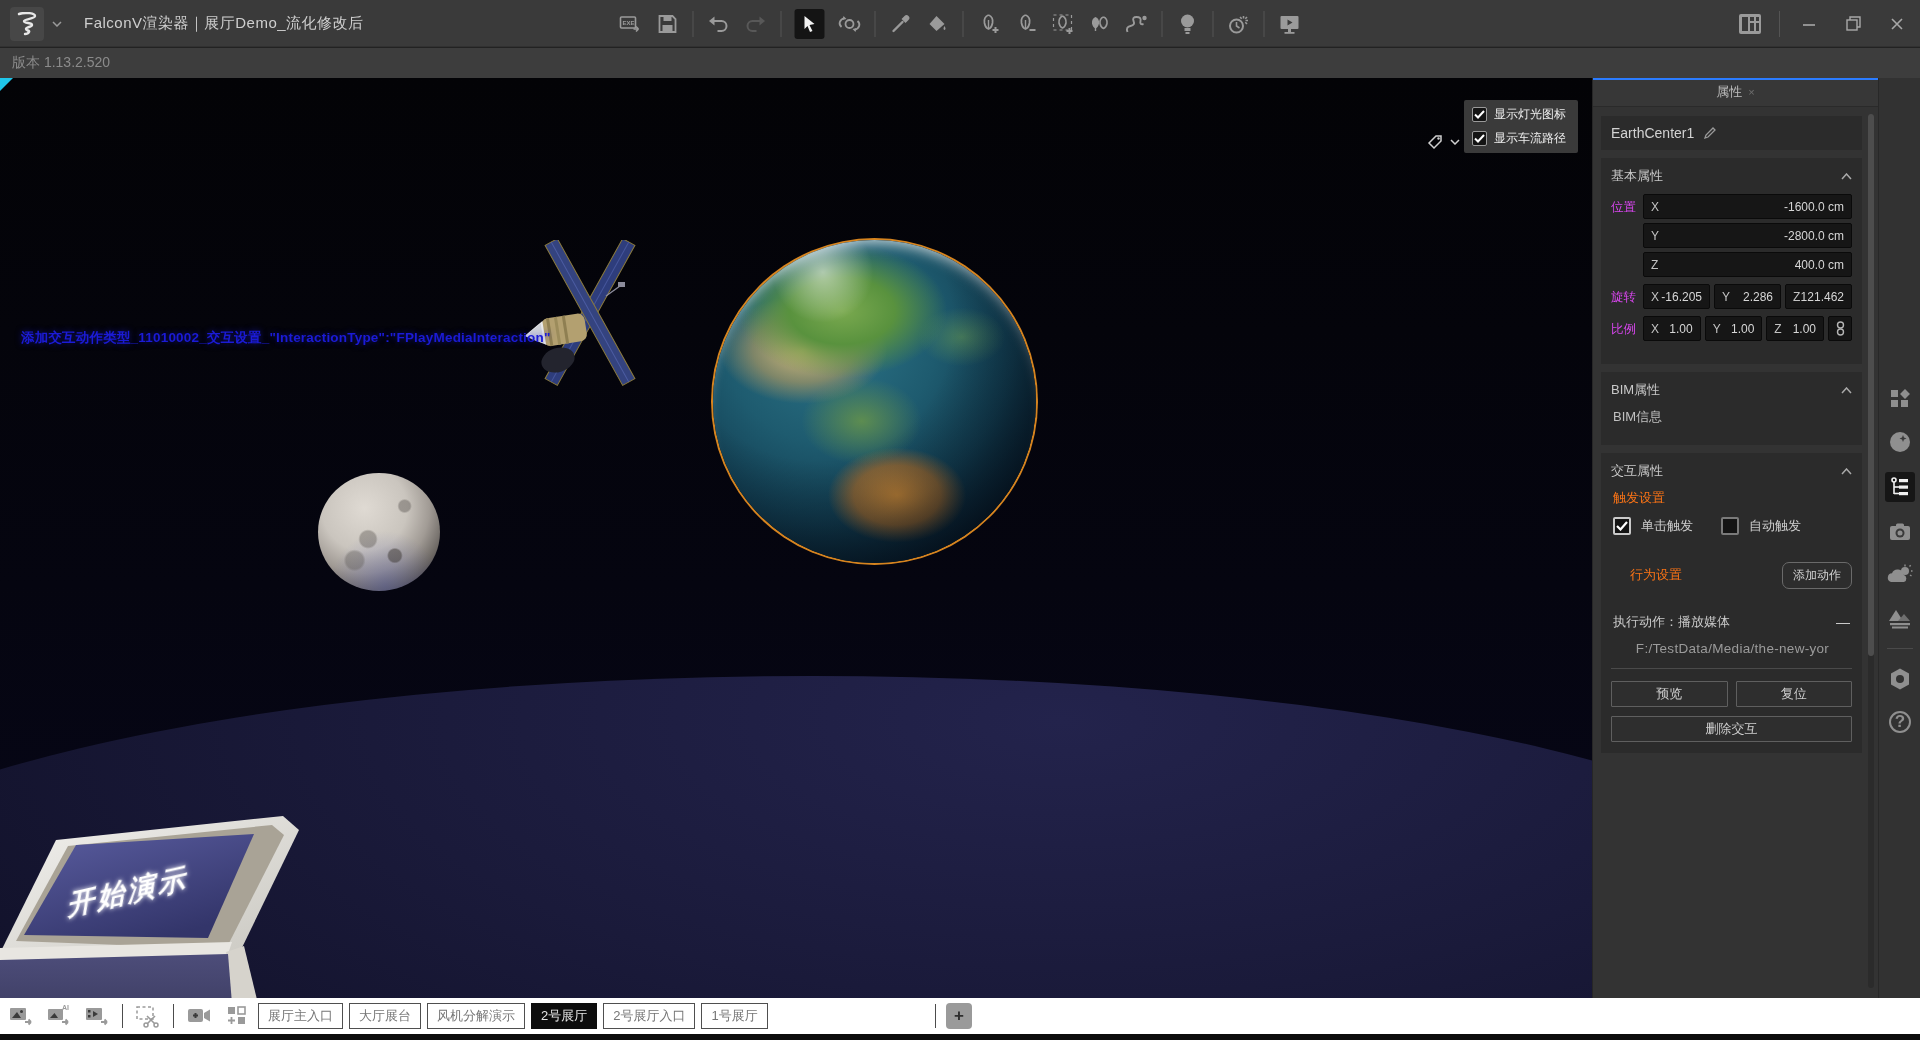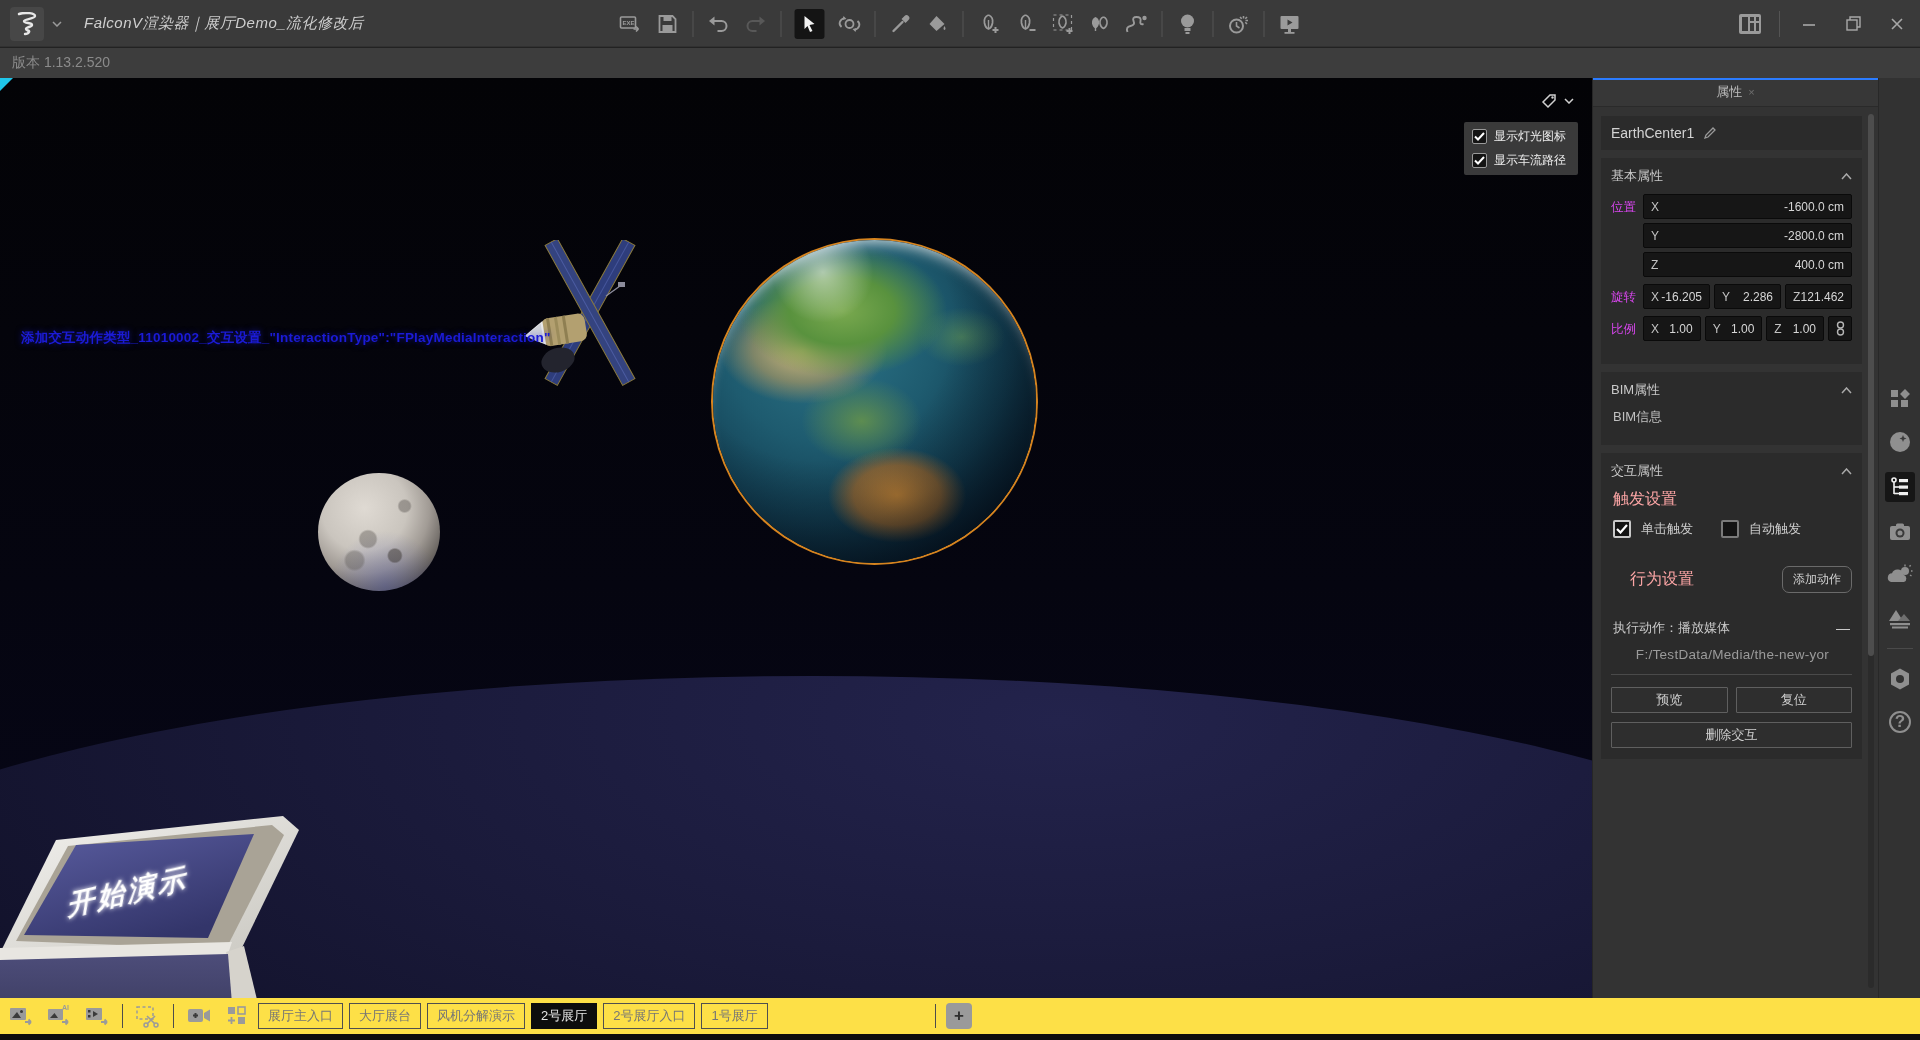--- a/index.html
+++ b/index.html
@@ -7,21 +7,21 @@
     font-family:"Liberation Sans","DejaVu Sans",sans-serif; }
   .app { position:relative; width:1920px; height:1040px; }
 
   
   .titlebar { position:absolute; left:0; top:0; width:1920px; height:47px;
     background:#3a3a3a; border-bottom:1px solid #313131; }
   .tb-left { position:absolute; left:10px; top:0; height:47px; display:flex; align-items:center; gap:8px; }
   .logo-box { width:34px; height:34px; background:#474747; border-radius:4px;
     display:flex; align-items:center; justify-content:center; }
   .chev { width:10px; height:6px; }
-  .tb-title { color:#cfcfcf; font-size:15px; margin-left:14px; letter-spacing:.5px;font-style:italic; }
+  .tb-title { color:#cfcfcf; font-size:15px; margin-left:14px; letter-spacing:.5px; }
   .tb-center { position:absolute; left:50%; top:0; transform:translateX(-50%); height:47px;
     display:flex; align-items:center; gap:13px; }
   .tico { width:24px; height:24px; display:flex; align-items:center; justify-content:center; }
   .tico svg { display:block; }
   .tdiv { width:1px; height:26px; background:#545454; }
   .tool-active { width:30px; height:30px; background:#141414; border-radius:3px;
     display:flex; align-items:center; justify-content:center; }
   .tb-right { position:absolute; right:8px; top:0; height:47px; display:flex; align-items:center; gap:14px; }
   .wbtn { width:30px; height:30px; display:flex; align-items:center; justify-content:center; }
 
@@ -67,21 +67,21 @@
       radial-gradient(circle at 36% 30%, #2d7588 0%, #1e5b6f 35%, #134054 58%, #0a2638 78%, #061a2a 100%);
     box-shadow:0 0 0 2px rgba(226,139,33,.95); }
   .earth::before { content:""; position:absolute; inset:0; border-radius:50%;
     box-shadow:inset 0 12px 14px -9px rgba(255,255,255,.75); }
   .earth::after { content:""; position:absolute; inset:0; border-radius:50%;
     background:radial-gradient(circle at 32% 26%, rgba(0,0,0,0) 42%, rgba(2,6,14,.28) 62%, rgba(2,6,14,.7) 84%, rgba(2,6,14,.85) 100%); }
 
   .satellite { position:absolute; left:518px; top:162px; z-index:2; }
 
   
-  .vp-topright { position:absolute; right:14px; top:12px; z-index:6; display:flex; flex-direction:column; align-items:flex-end; }
+  .vp-topright { position:absolute; right:14px; top:12px; z-index:6; display:flex; flex-direction:row; align-items:flex-end; }
   .tag-btn { display:flex; align-items:center; gap:7px; padding:3px 4px; }
   .display-options { margin-top:10px; margin-right:0px; width:114px; background:rgba(66,66,66,.88);
     border-radius:2px; padding:6px 8px; display:flex; flex-direction:column; gap:7px; }
   .opt-row { display:flex; align-items:center; gap:7px; }
   .cb { width:15px; height:15px; background:#141414; border:1px solid #9a9a9a; border-radius:2px;
     display:flex; align-items:center; justify-content:center; flex:0 0 auto; }
   .cb svg { display:block; }
   .opt-label { color:#ececec; font-size:12px; white-space:nowrap; }
 
   
@@ -117,21 +117,21 @@
   .field.wide { width:100%; }
   .field.third { flex:1; min-width:0; }
   .linkbox { width:24px; height:25px; background:#161616; border:1px solid #0a0a0a; border-radius:2px;
     display:flex; align-items:center; justify-content:center; flex:0 0 auto; }
 
   .bim-label { color:#c0c0c0; font-size:13px; margin:2px 0 8px 2px; }
   .bim-box { background:#232323; border:1px solid #454545; padding:8px 6px 16px 6px; }
   .bim-empty-btn { background:#353535; border:1px solid #5a5a5a; height:30px; display:flex;
     align-items:center; justify-content:center; color:#d0d0d0; font-size:13px; }
 
-  .sub-label { color:#fca5a5; font-size:16px; margin:3px 0 10px 2px; }
+  .sub-label { color:#f97316; font-size:13px; margin:3px 0 10px 2px; }
   .trigger-row { display:flex; align-items:center; gap:10px; margin:0 0 14px 2px; }
   .cb-lg { width:18px; height:18px; background:#141414; border:2px solid #c9c9c9; border-radius:2px;
     display:flex; align-items:center; justify-content:center; flex:0 0 auto; }
   .cb-lg.unchecked { border:2px solid #7a7a7a; }
   .trig-label { color:#cccccc; font-size:13px; margin-right:18px; }
   .behavior-row { display:flex; align-items:center; justify-content:space-between; margin:0 0 12px 2px; }
   .btn-small { background:#2d2d2d; border:1px solid #6a6a6a; color:#d2d2d2; font-size:12px;
     padding:4px 10px; border-radius:7px; }
   .action-row { display:flex; align-items:center; justify-content:space-between; margin:2px 2px 10px 2px; }
   .action-text { color:#c9c9c9; font-size:13px; }
@@ -148,21 +148,21 @@
     border-left:1px solid #282828; }
   .strip-icons { position:absolute; left:0; top:308px; width:42px; display:flex; flex-direction:column;
     align-items:center; gap:17px; }
   .sico { width:26px; height:26px; display:flex; align-items:center; justify-content:center; }
   .sico.active { width:30px; height:30px; background:#161616; border-radius:3px; }
   .strip-div { width:26px; height:1px; background:#4a4a4a; }
   .help-glyph { color:#8f8f8f; font-size:17px; font-weight:bold; border:2px solid #8f8f8f;
     width:22px; height:22px; border-radius:50%; display:flex; align-items:center; justify-content:center; }
 
   
-  .bottombar { position:absolute; left:0; top:998px; width:1920px; height:36px; background:#fde047; }
+  .bottombar { position:absolute; left:0; top:998px; width:1920px; height:36px; background:#ffffff; }
   .bb-strip { position:absolute; left:0; top:1034px; width:1920px; height:6px; background:#0d0d0d; }
   .bb-icons { position:absolute; left:8px; top:0; height:36px; display:flex; align-items:center; gap:12px; }
   .bico { width:26px; height:26px; display:flex; align-items:center; justify-content:center; }
   .bdiv { width:1px; height:24px; background:#4c4c4c; }
   .bb-tabs { position:absolute; left:258px; top:0; height:36px; display:flex; align-items:center; gap:6px; }
   .bb-tab { height:26px; padding:0 9px; display:flex; align-items:center; font-size:13px;
     color:#757575; border:1px solid #4f4f4f; background:transparent; white-space:nowrap; }
   .bb-tab.active { background:#0d0d0d; color:#e6e6e6; border-color:#0d0d0d; }
   .bb-plusdiv { position:absolute; left:935px; top:6px; width:1px; height:24px; background:#4c4c4c; }
   .plus-btn { position:absolute; left:946px; top:5px; width:26px; height:26px; background:#9a9a9a;

